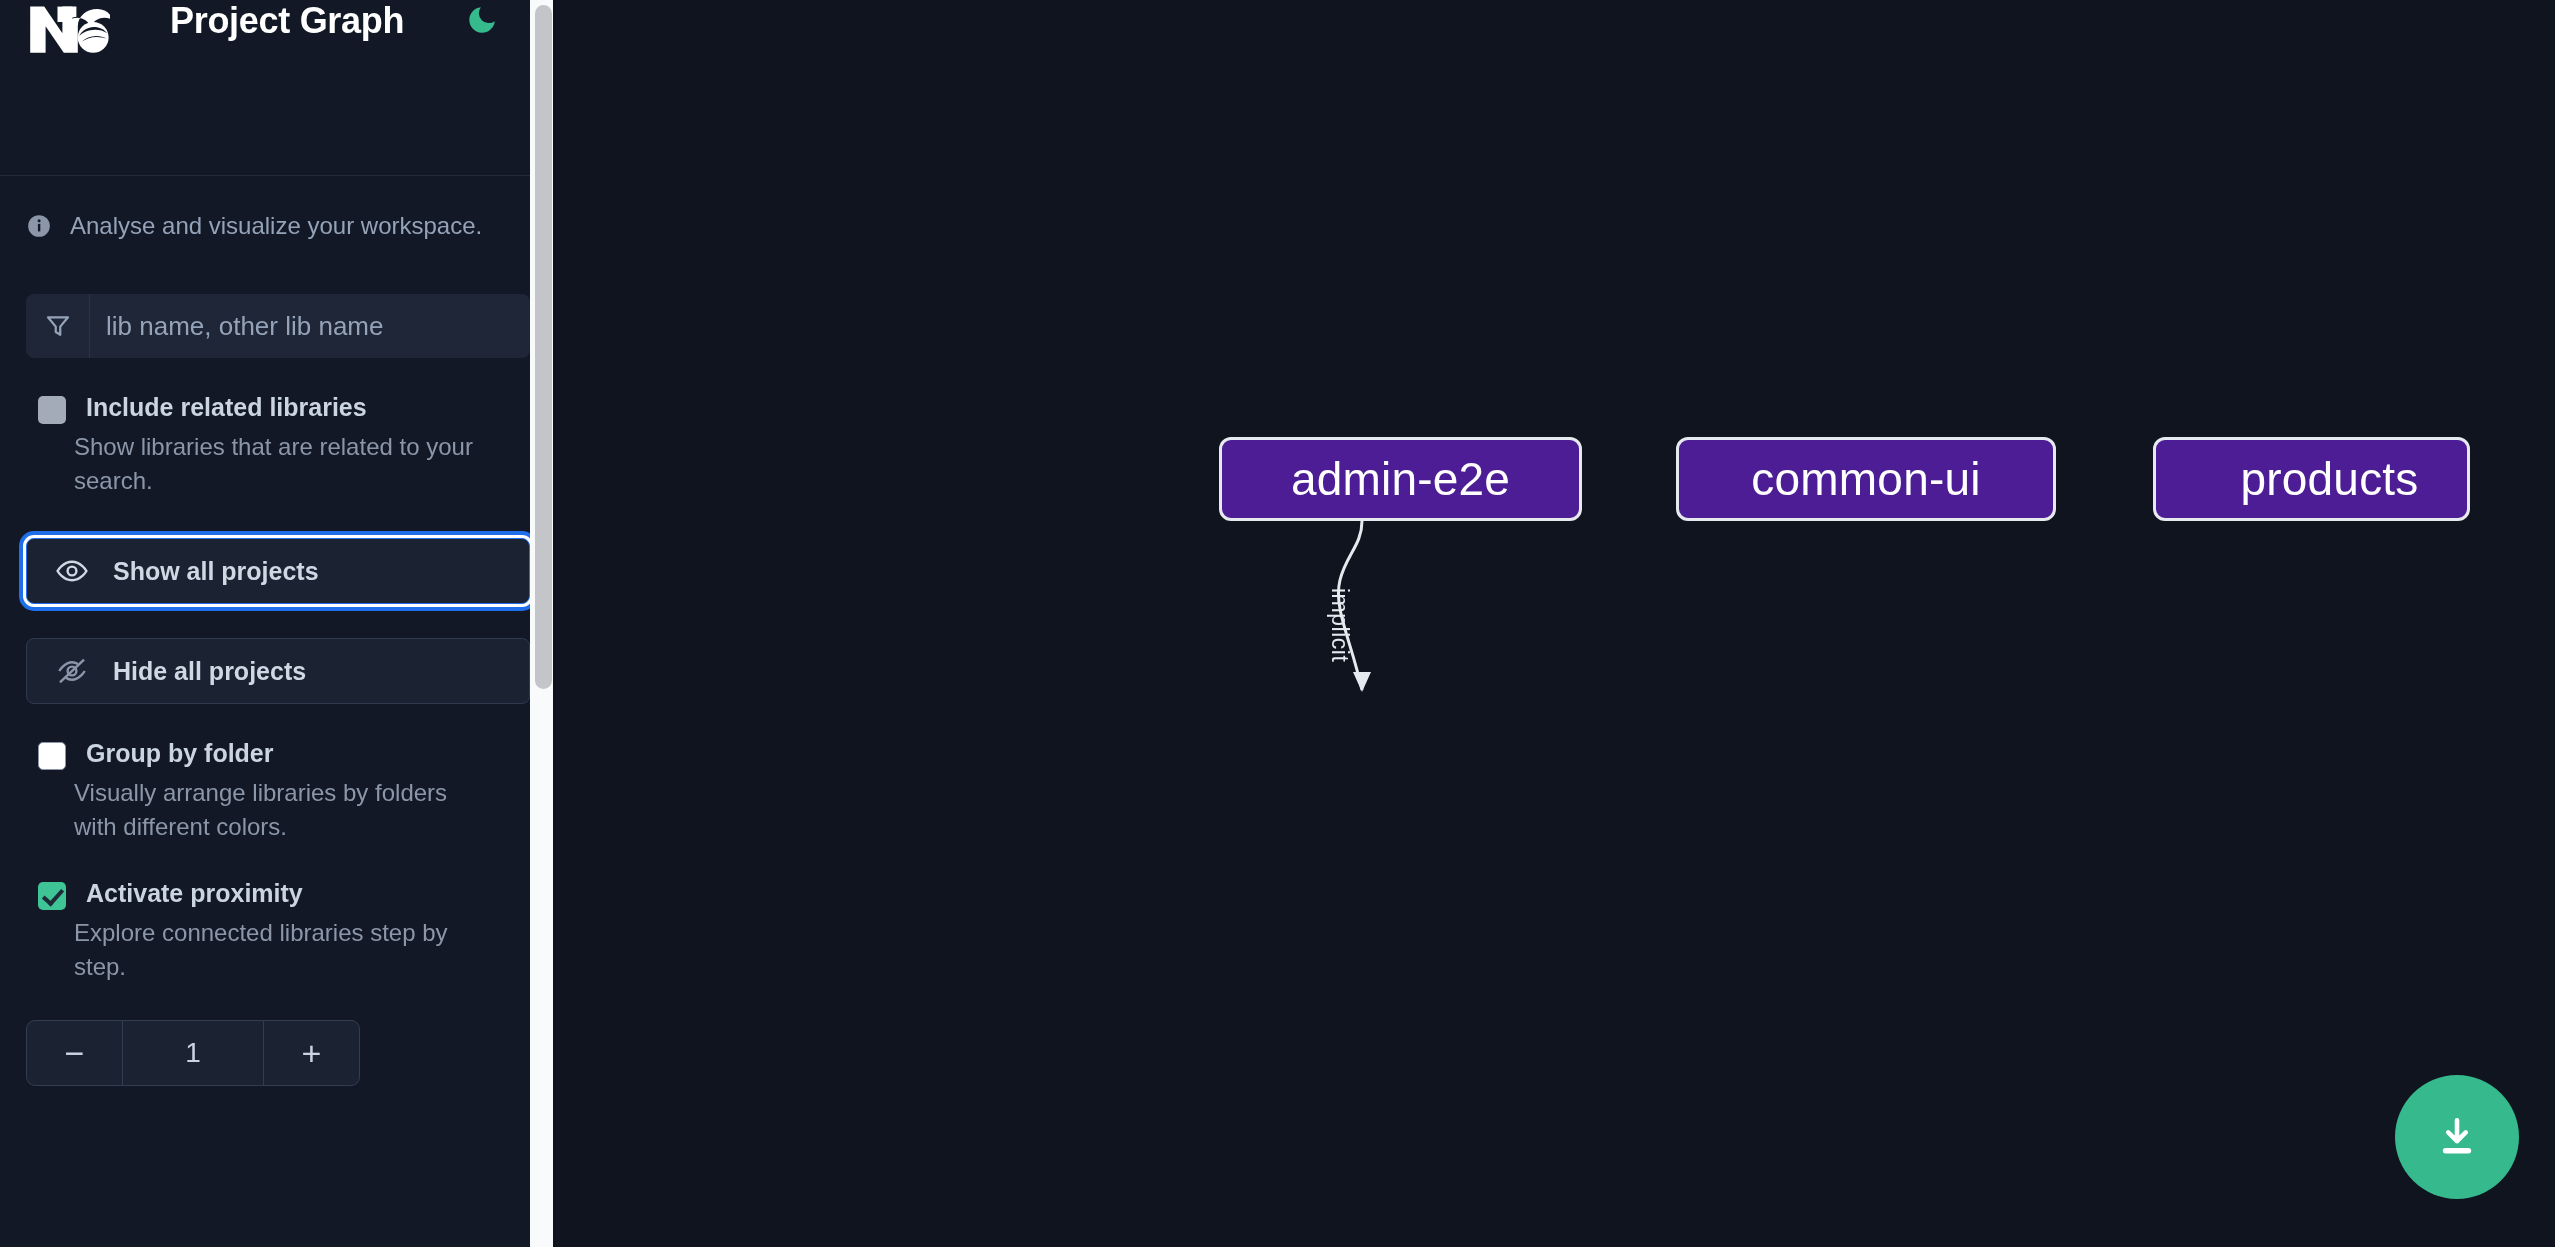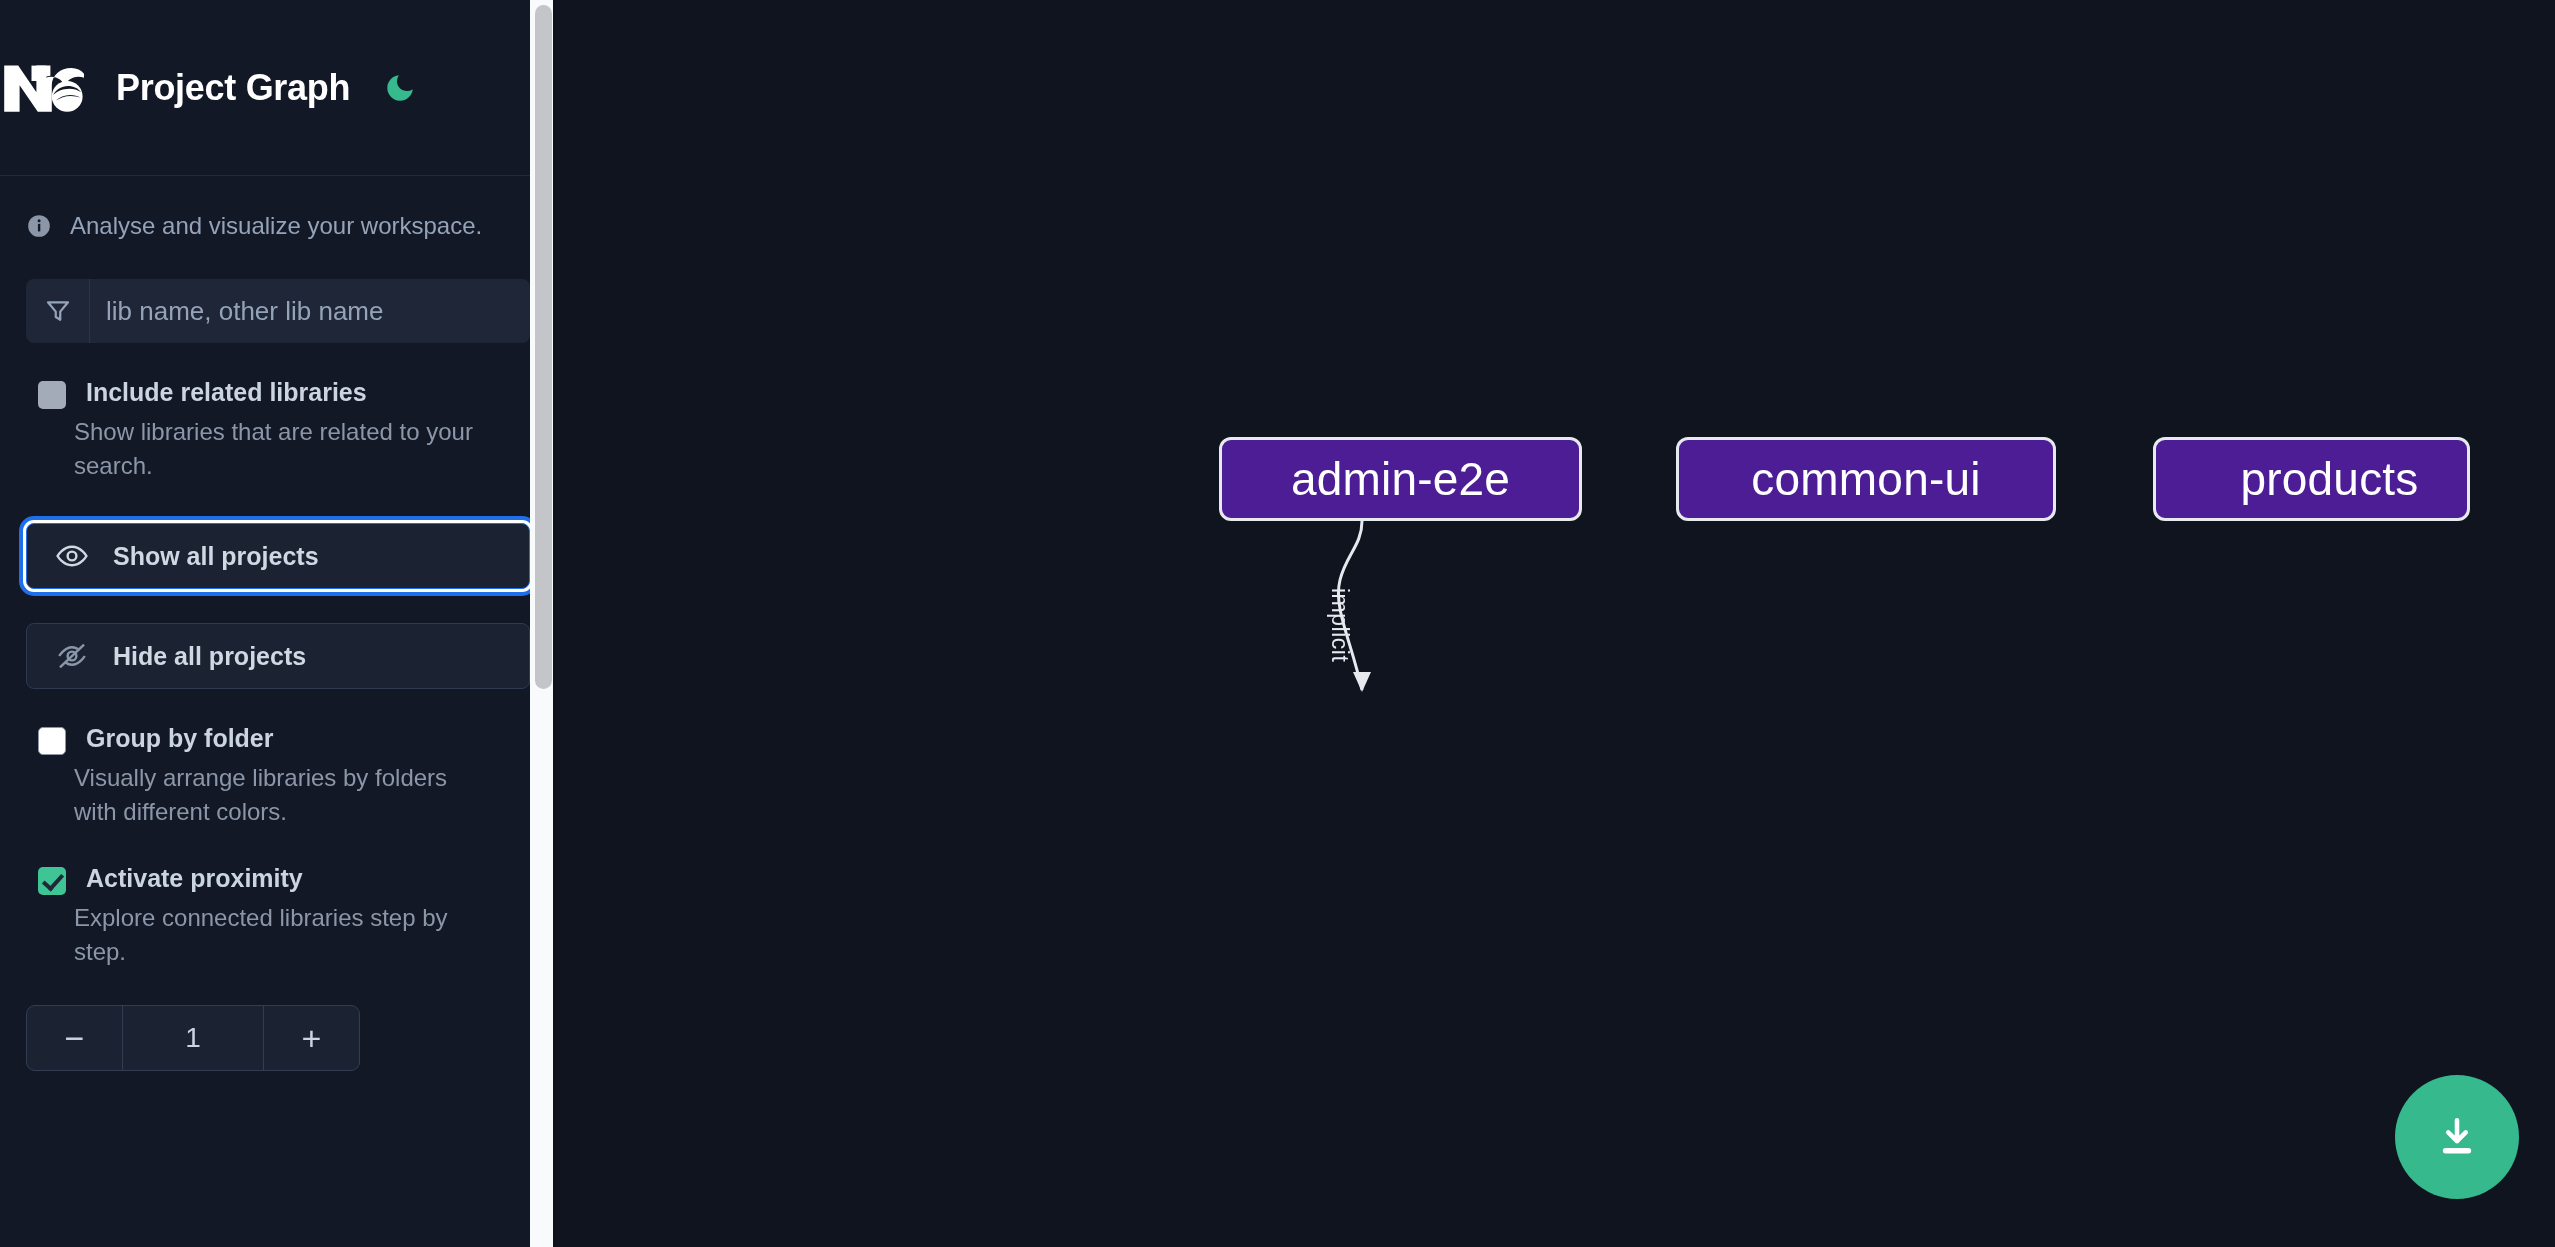--- a/index.html
+++ b/index.html
@@ -14,42 +14,44 @@
   
   .sidebar {
     position: relative;
     width: 556px; height: 1247px;
     background: #131826;
     flex: 0 0 556px;
     overflow: hidden;
   }
   .sidebar-header {
     height: 176px;
-    display: flex; align-items: center;
+    display: flex; align-items: flex-start;
+    padding-left: 26px;
     border-bottom: 1px solid #232a3c;
+    gap: 28px;
   }
   .nx-logo { width: 84px; height: 58px; flex: 0 0 84px; margin-right: 32px; }
   .app-title {
     font-size: 36px; font-weight: 700; color: #ffffff;
     letter-spacing: -0.3px; white-space: nowrap;
   }
   .theme-toggle {
     margin-left: 30px; width: 40px; height: 40px;
     display: flex; align-items: center; justify-content: center;
     cursor: pointer;
   }
 
   .info-row {
     display: flex; align-items: center;
     padding: 0 26px; height: 100px;
   }
   .info-icon { width: 26px; height: 26px; flex: 0 0 26px; margin-right: 18px; }
   .info-text { font-size: 24px; color: #94a3b8; white-space: nowrap; }
 
-  .filter-wrap { padding: 0 26px; margin-top: 3px; }
+  .filter-wrap { padding: 0 26px; margin-top: 18px; }
   .filter-box {
     display: flex; align-items: stretch;
     height: 64px;
     background: #1e2638;
     border-radius: 8px;
     overflow: hidden;
   }
   .filter-icon-cell {
     width: 64px; flex: 0 0 64px;
     display: flex; align-items: center; justify-content: center;

